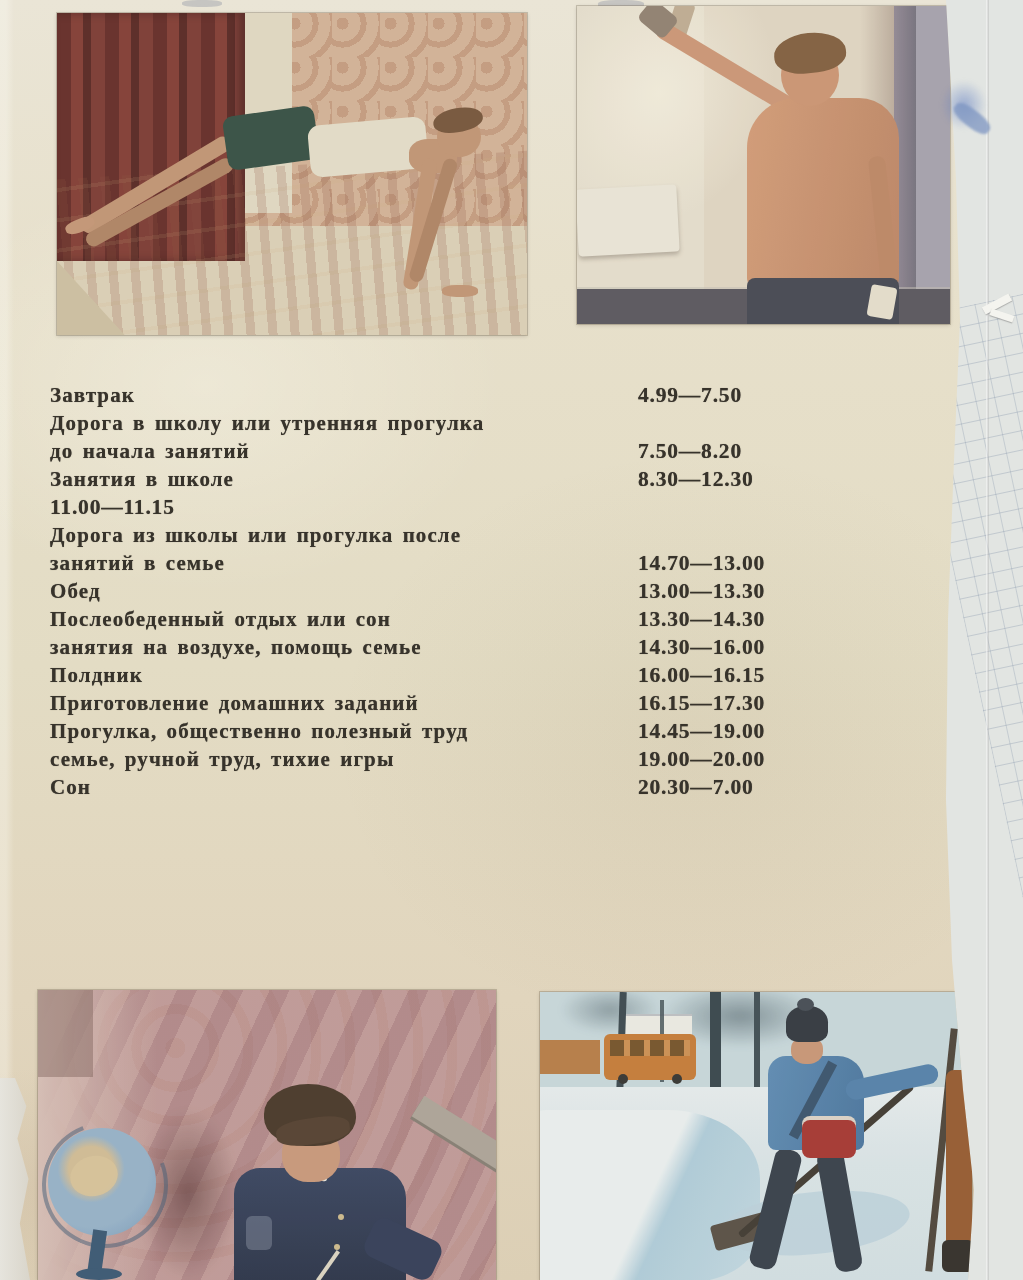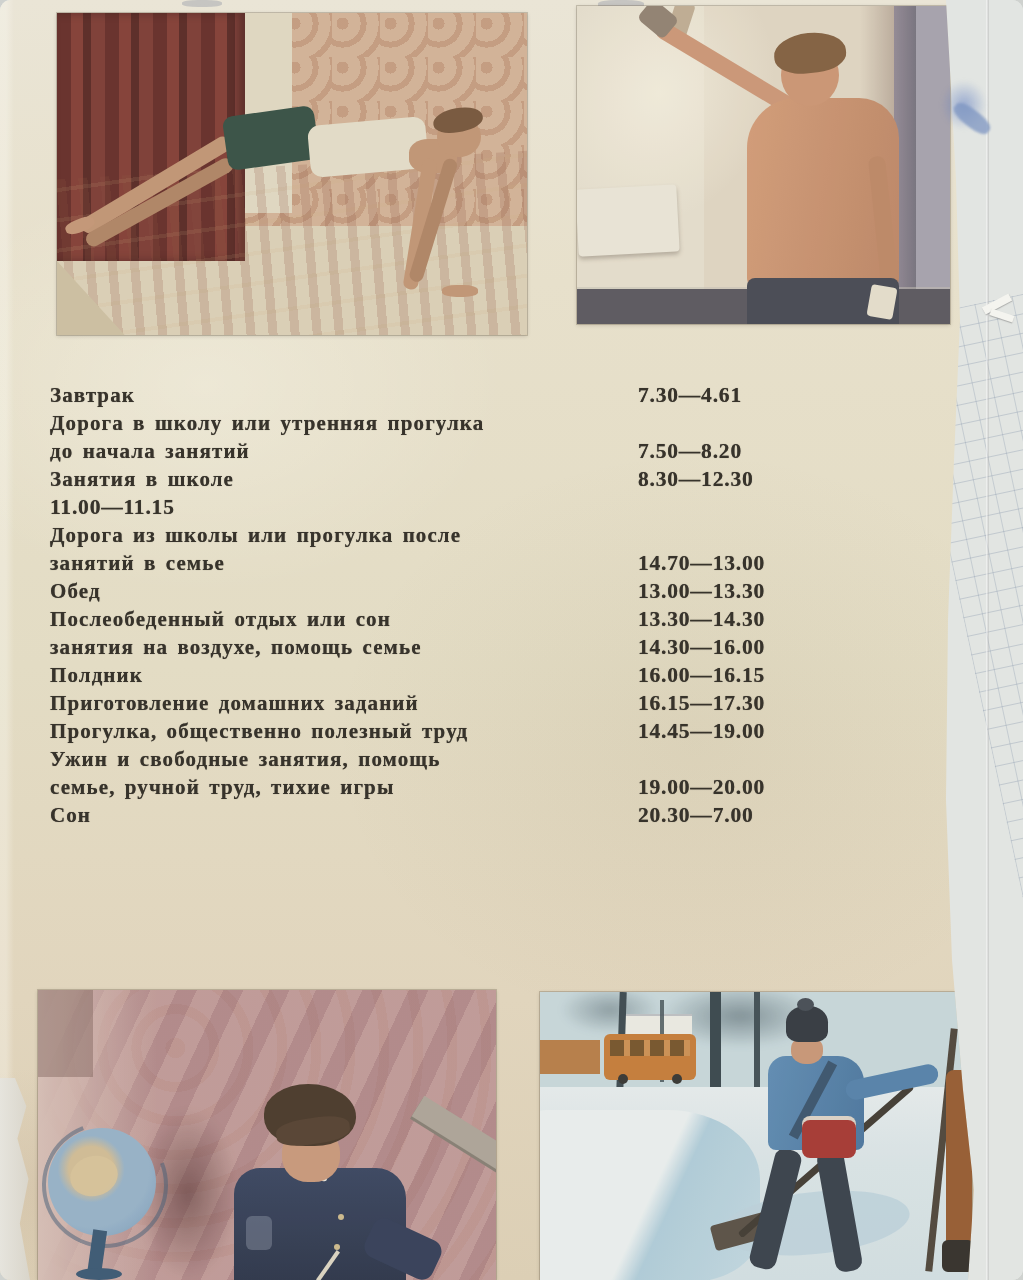--- a/index.html
+++ b/index.html
@@ -1,17 +1,17 @@
 <!DOCTYPE html>
 <html><head>
 <meta charset="utf-8">
 <style>
   html,body{margin:0;padding:0;background:#cfd2cf;}
   .stage{position:relative;width:1023px;height:1280px;overflow:hidden;
-    font-family:"Liberation Serif","DejaVu Serif",serif;background:#e3e6e3;border-radius:11px;}
+    font-family:"Liberation Serif","DejaVu Serif",serif;background:#e3e6e3;}
   .ly{position:absolute;}
   
   .notebook{position:absolute;inset:0;background:#e2e5e2;}
   .nb-grid{position:absolute;left:900px;top:320px;width:260px;height:1040px;
     transform:rotate(-12deg);transform-origin:0 0;
     background-image:
       linear-gradient(rgba(140,155,175,.38) 1px,transparent 1px),
       linear-gradient(90deg,rgba(140,155,175,.34) 1px,transparent 1px);
     background-size:19px 19px;}
   .nb-crease{position:absolute;left:986px;top:0;width:3px;height:1280px;
@@ -132,21 +132,21 @@
       <div class="ly" style="left:204px;top:38px;width:58px;height:62px;border-radius:50%;background:#c88f6c;"></div>
       <div class="ly" style="left:197px;top:27px;width:72px;height:40px;border-radius:50% 50% 42% 42%;background:#7a5636;transform:rotate(-6deg);"></div>
       <div class="fade"></div>
     </div>
 
     <section class="schedule">
       <div class="srow">
         <div class="act">
           <div class="line">Завтрак</div>
         </div>
-        <div class="time">7.30—4.61</div>
+        <div class="time">4.99—7.50</div>
       </div>
       <div class="srow">
         <div class="act">
           <div class="line">Дорога в школу или утренняя прогулка</div>
           <div class="line">до начала занятий</div>
         </div>
         <div class="time">7.50—8.20</div>
       </div>
       <div class="srow">
         <div class="act">
@@ -195,21 +195,20 @@
         <div class="time">16.15—17.30</div>
       </div>
       <div class="srow">
         <div class="act">
           <div class="line">Прогулка, общественно полезный труд</div>
         </div>
         <div class="time">14.45—19.00</div>
       </div>
       <div class="srow">
         <div class="act">
-          <div class="line">Ужин и свободные занятия, помощь</div>
           <div class="line">семье, ручной труд, тихие игры</div>
         </div>
         <div class="time">19.00—20.00</div>
       </div>
       <div class="srow">
         <div class="act">
           <div class="line">Сон</div>
         </div>
         <div class="time">20.30—7.00</div>
       </div>

